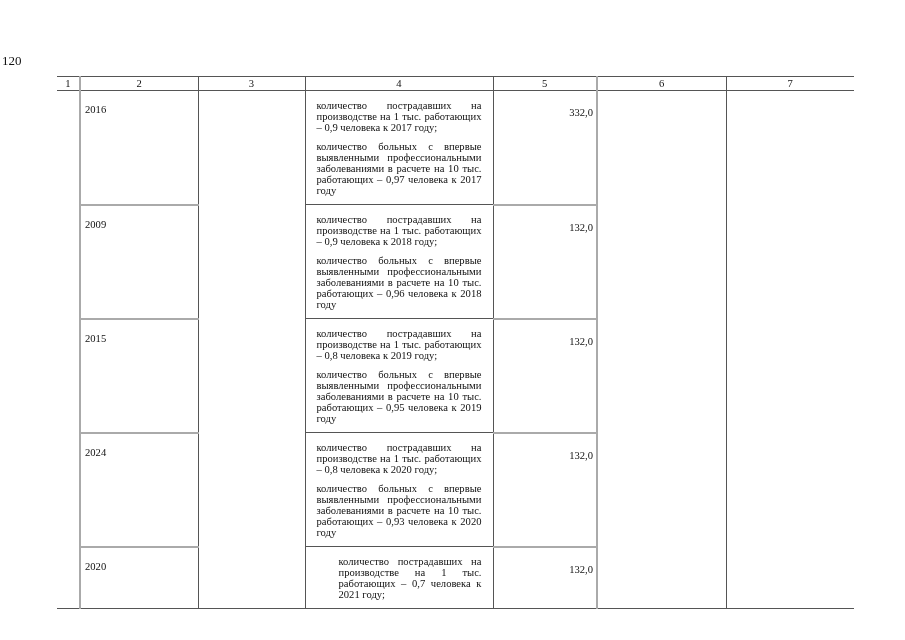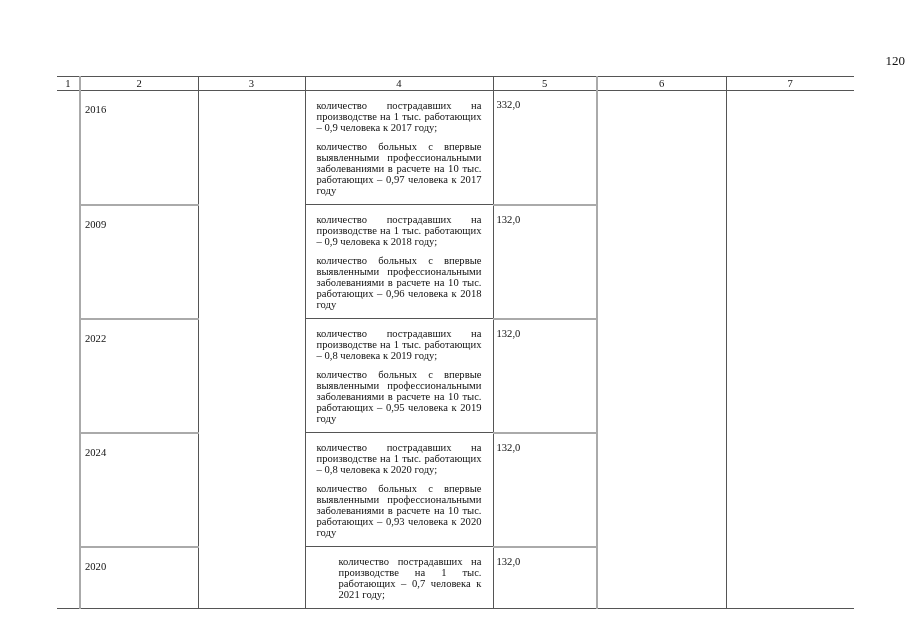--- a/index.html
+++ b/index.html
@@ -1,34 +1,34 @@
 <!DOCTYPE html>
 <html><head>
   <meta charset="utf-8">
   <style>
     html, body { margin: 0; padding: 0; background: #ffffff; }
     body { width: 905px; height: 640px; position: relative; overflow: hidden;
            font-family: "Liberation Serif", "DejaVu Serif", serif; color: #111; }
-    .page-number { position: absolute; top: 53px; left: 0; width: 905px; text-align: right;
+    .page-number { position: absolute; top: 53px; left: 0; width: 905px; text-align: left;
                    font-size: 13px; padding-left: 2px; box-sizing: border-box; }
     .tbl { position: absolute; left: 57px; top: 76px; width: 797px; }
     table { border-collapse: collapse; table-layout: fixed; width: 797px; font-size: 10.6px; line-height: 11px; }
     th { font-weight: normal; text-align: center; height: 13px; padding: 0; line-height: 13px;
          border-top: 1px solid #555; border-bottom: 1px solid #555; }
     td { vertical-align: top; padding: 0 3px; }
     .c1 { width: 23px; } .c2 { width: 118px; } .c3 { width: 107px; } .c4 { width: 188px; }
     .c5 { width: 104px; } .c6 { width: 129px; } .c7 { width: 128px; }
     .vl { border-left: 1px solid #555; }
     .vlg { border-left: 2px solid #aaa; }
     .rowsep { border-top: 2px solid #aaa; }
     .rowsep-d { border-top: 1px solid #555; }
     .year { padding-left: 4px; padding-top: 13px; }
     .ind { text-align: justify; padding: 1px 3px 0 3px; }
     .ind p { margin: 8px; text-align: justify; text-align-last: left; }
-    .val { text-align: left; padding-top: 8px; }
+    .val { text-align: right; padding-top: 16px; }
     tr.data td.c4cell { border-right: 1px solid #555; }
     .row { height: 110px; }
     .row-last { height: 38px; }
   </style>
 </head>
 <body>
 
 <div class="page-number">120</div>
 
 <div class="tbl">
@@ -71,21 +71,21 @@
       <tr class="row data">
         <td class="vlg year rowsep">2009</td>
         <td class="ind c4cell rowsep-d">
           <p>количество пострадавших на производстве на 1 тыс. работающих – 0,9 человека к 2018 году;</p>
           <p>количество больных с впервые выявленными профессиональными заболеваниями в расчете на 10 тыс. работающих – 0,96 человека к 2018 году</p>
         </td>
         <td class="val rowsep">132,0</td>
       </tr>
 
       <tr class="row data">
-        <td class="vlg year rowsep">2022</td>
+        <td class="vlg year rowsep">2015</td>
         <td class="ind c4cell rowsep-d">
           <p>количество пострадавших на производстве на 1 тыс. работающих – 0,8 человека к 2019 году;</p>
           <p>количество больных с впервые выявленными профессиональными заболеваниями в расчете на 10 тыс. работающих – 0,95 человека к 2019 году</p>
         </td>
         <td class="val rowsep">132,0</td>
       </tr>
 
       <tr class="row data">
         <td class="vlg year rowsep">2024</td>
         <td class="ind c4cell rowsep-d">

